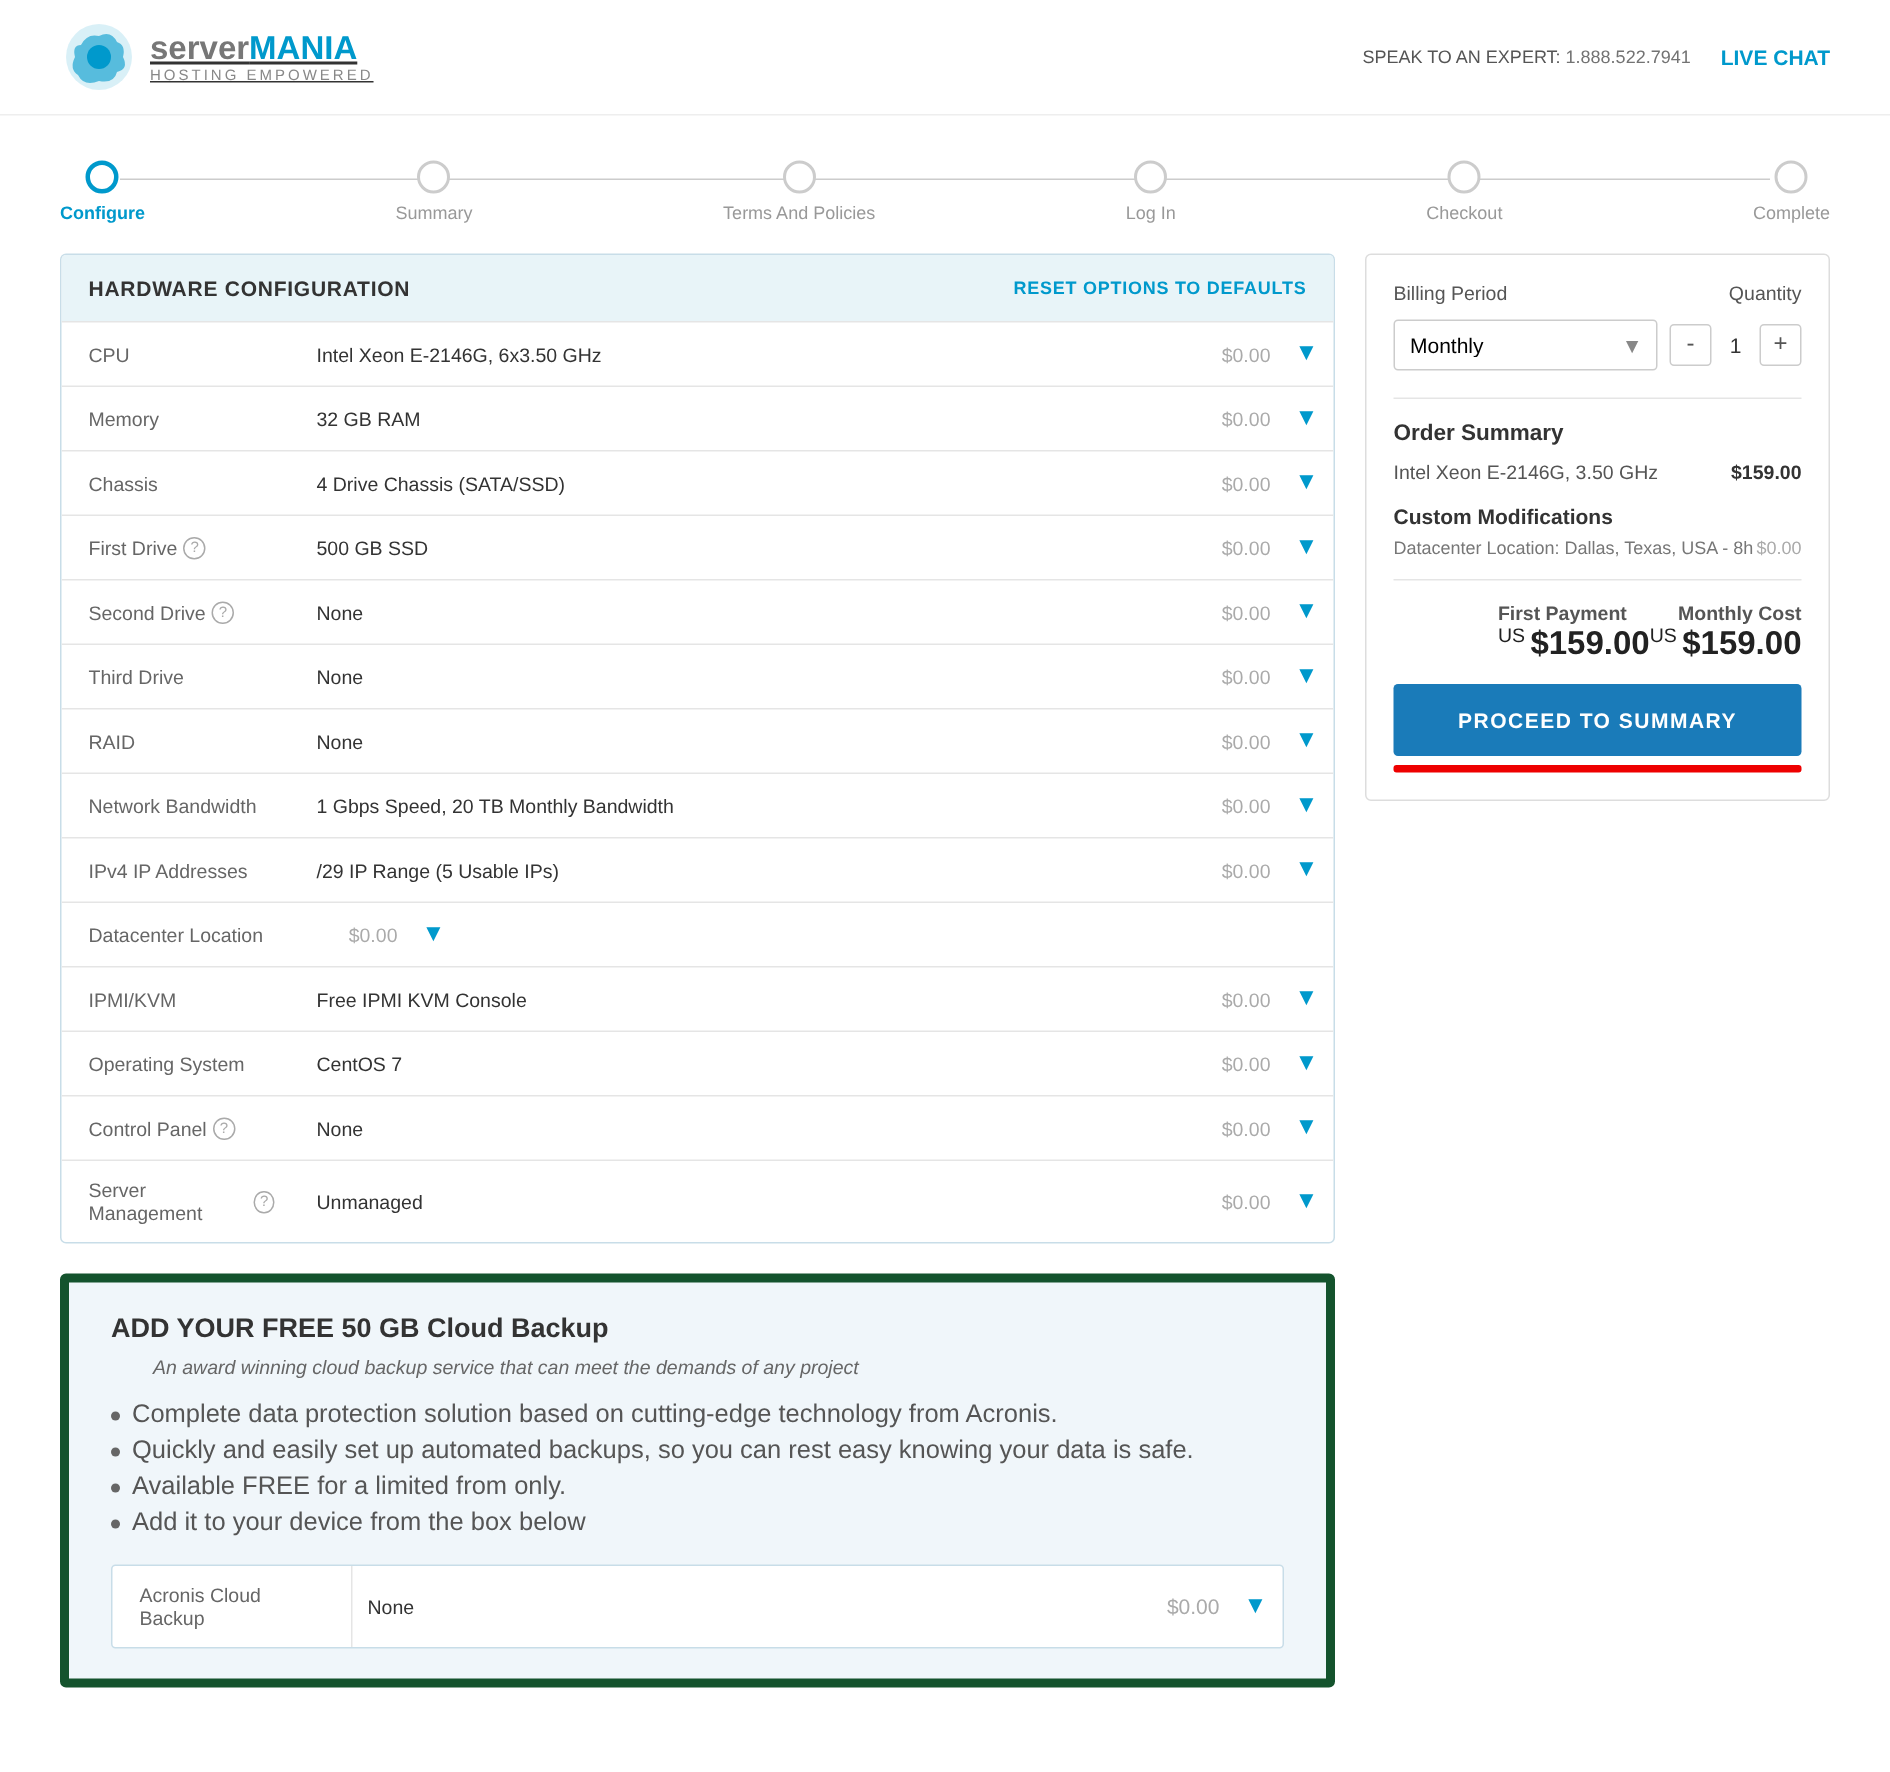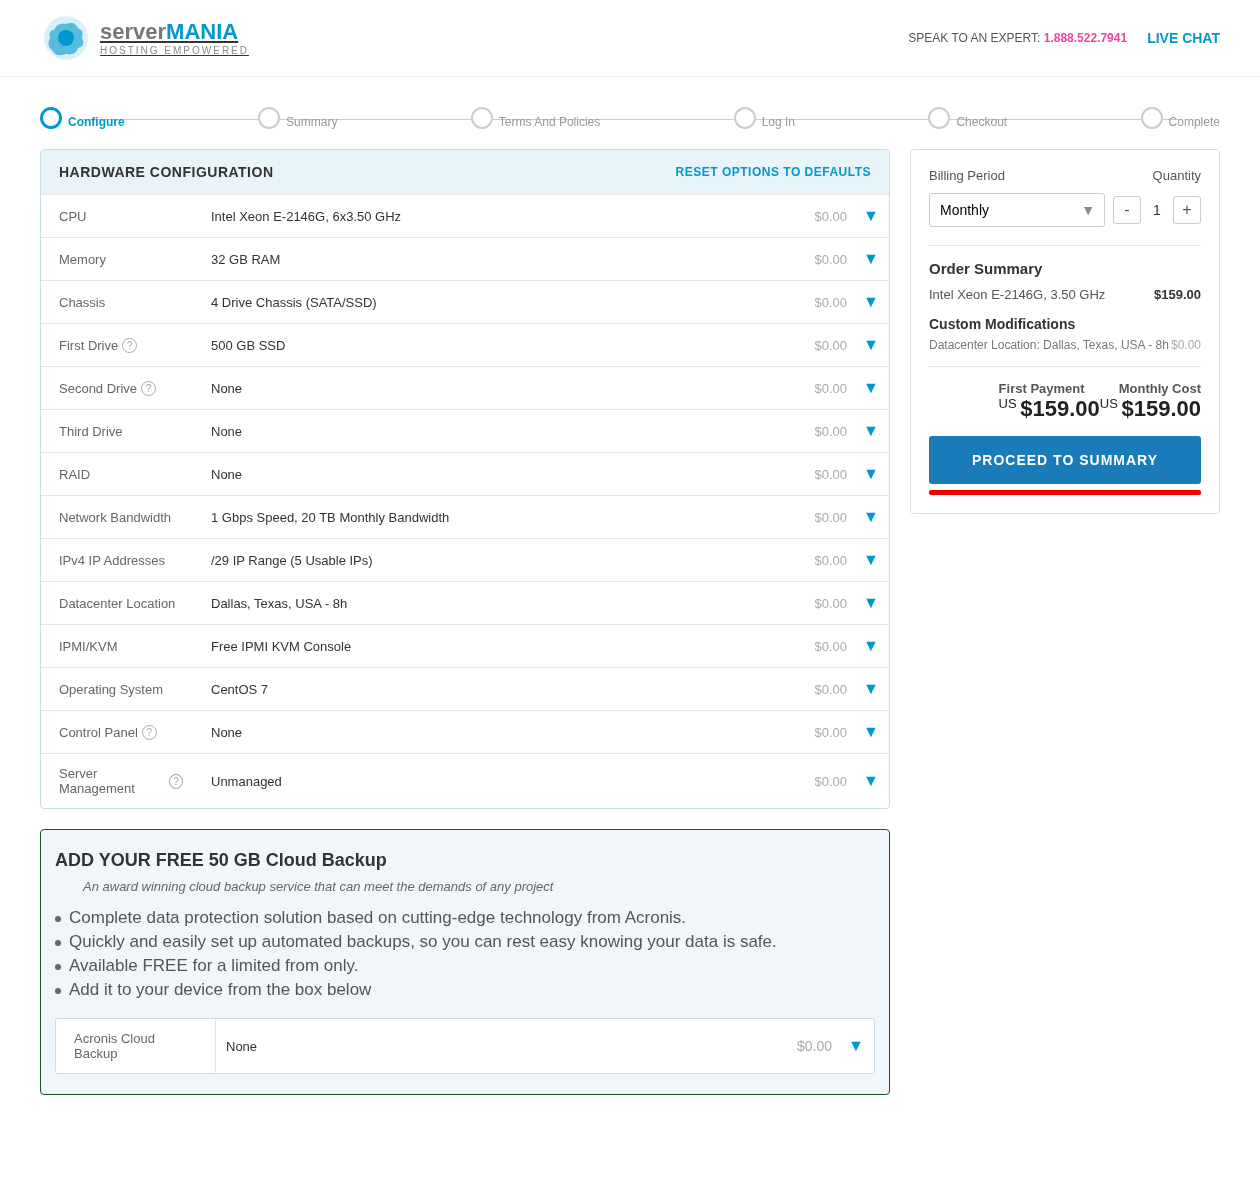--- a/index.html
+++ b/index.html
@@ -6,27 +6,27 @@
     body { font-family: Arial, sans-serif; font-size: 14px; color: #333; background: #fff; }
 
     
     .header { display: flex; align-items: center; justify-content: space-between; padding: 12px 40px; border-bottom: 1px solid #eee; }
     .logo { display: flex; align-items: center; gap: 8px; text-decoration: underline; }
     .logo-icon { width: 52px; height: 52px; }
     .logo-text { display: flex; flex-direction: column; }
     .logo-sub { font-size: 10px; color: #888; letter-spacing: 2px; }
     .header-right { display: flex; align-items: center; gap: 20px; }
     .speak-text { font-size: 12px; color: #555; }
-    .phone { font-weight: bold; color: #ec4899; }
+    .phone { font-weight: normal; color: #737373; }
     .live-chat { color: #0099cc; font-weight: bold; font-size: 14px; text-decoration: none; cursor: pointer; }
 
     
     .progress-bar { display: flex; align-items: flex-start; justify-content: space-between; padding: 30px 40px 20px; position: relative; }
     .progress-bar::before { content: ''; position: absolute; top: 42px; left: 80px; right: 80px; height: 1px; background: #ccc; }
-    .step { display: flex; flex-direction: row; align-items: flex-end; gap: 6px; z-index: 1; }
+    .step { display: flex; flex-direction: column; align-items: center; gap: 6px; z-index: 1; }
     .step-circle { width: 22px; height: 22px; border-radius: 50%; border: 2px solid #ccc; background: #fff; display: flex; align-items: center; justify-content: center; }
     .step-circle.active { border-color: #0099cc; border-width: 3px; }
     .step-circle.inactive { border-color: #ccc; }
     .step-label { font-size: 12px; color: #999; white-space: nowrap; }
     .step-label.active { color: #0099cc; font-weight: bold; }
 
     
     .main { display: flex; gap: 20px; padding: 0 40px 40px; }
     .left-panel { flex: 1; }
     .right-panel { width: 310px; flex-shrink: 0; }
@@ -37,21 +37,21 @@
     .config-title { font-weight: bold; font-size: 14px; color: #333; letter-spacing: 0.5px; }
     .reset-link { color: #0099cc; font-size: 12px; font-weight: bold; cursor: pointer; text-decoration: none; letter-spacing: 0.5px; }
     .config-row { display: flex; align-items: center; border-top: 1px solid #e5e5e5; }
     .col-label { width: 160px; padding: 12px 18px; color: #666; font-size: 13px; flex-shrink: 0; display: flex; align-items: center; gap: 4px; }
     .col-value { flex: 1; padding: 12px 10px; font-size: 13px; color: #333; }
     .col-price { width: 70px; text-align: right; padding: 12px 6px; color: #aaa; font-size: 13px; }
     .col-arrow { width: 36px; padding: 12px 8px; color: #0099cc; font-size: 16px; cursor: pointer; text-align: center; }
     .help-icon { display: inline-flex; align-items: center; justify-content: center; width: 15px; height: 15px; border-radius: 50%; border: 1px solid #aaa; color: #aaa; font-size: 10px; cursor: pointer; }
 
     
-    .backup-section { border: 1px solid #14532d; border-radius: 4px; overflow: hidden; background: #f0f6fa; padding: 20px 14px; }
+    .backup-section { border: 6px solid #14532d; border-radius: 4px; overflow: hidden; background: #f0f6fa; padding: 20px 28px; }
     .backup-title { font-size: 18px; font-weight: bold; color: #333; margin-bottom: 8px; }
     .backup-subtitle { color: #666; font-style: italic; font-size: 13px; margin-bottom: 12px; margin-left: 28px; }
     .backup-list { list-style: none; margin-bottom: 16px; }
     .backup-list li { font-size: 17px; color: #555; padding: 2px 0; }
     .backup-list li::before { content: ''; display: inline-block; width: 6px; height: 6px; border-radius: 50%; background: #666; margin-right: 8px; vertical-align: middle; }
     .backup-row { display: flex; align-items: center; border: 1px solid #c8dde8; border-radius: 3px; background: #fff; overflow: hidden; }
     .backup-col-label { width: 160px; padding: 12px 18px; color: #666; font-size: 13px; flex-shrink: 0; border-right: 1px solid #e5e5e5; }
     .backup-col-value { flex: 1; padding: 12px 10px; font-size: 13px; color: #333; }
     .backup-col-price { width: 70px; text-align: right; padding: 12px 6px; color: #aaa; }
     .backup-col-arrow { width: 36px; padding: 12px 8px; color: #0099cc; font-size: 16px; cursor: pointer; text-align: center; }
@@ -231,21 +231,20 @@
       </div>
       <div class="col-value">/29 IP Range (5 Usable IPs)</div>
       <div class="col-price">$0.00</div>
       <div class="col-arrow">▼</div>
     </div>
           <div class="config-row">
       <div class="col-label">
         Datacenter Location
         
       </div>
-      <div class="col-value">Dallas, Texas, USA - 8h</div>
       <div class="col-price">$0.00</div>
       <div class="col-arrow">▼</div>
     </div>
           <div class="config-row">
       <div class="col-label">
         IPMI/KVM
         
       </div>
       <div class="col-value">Free IPMI KVM Console</div>
       <div class="col-price">$0.00</div>

